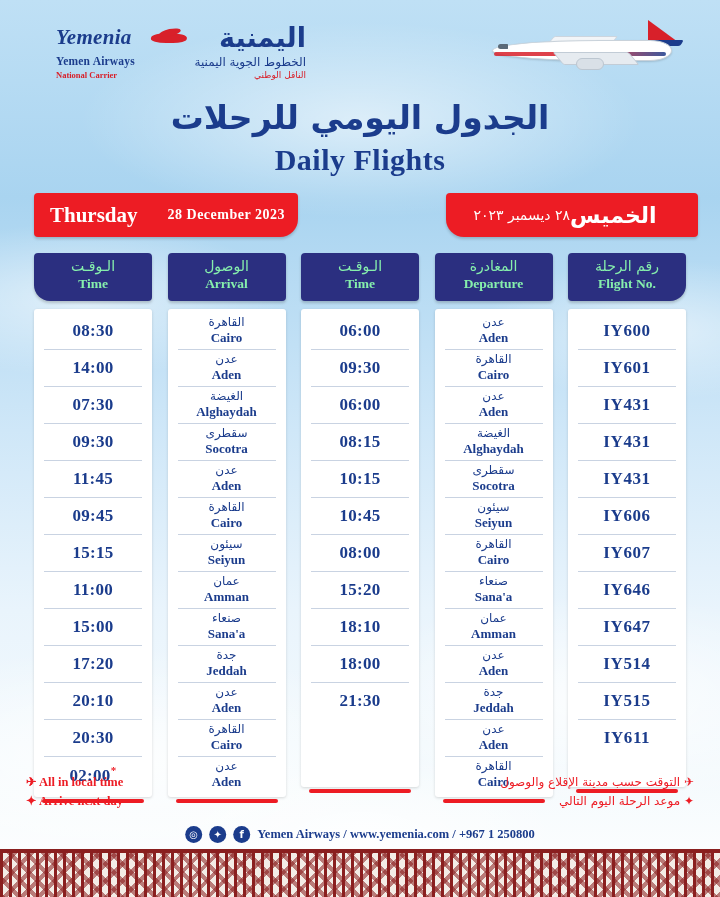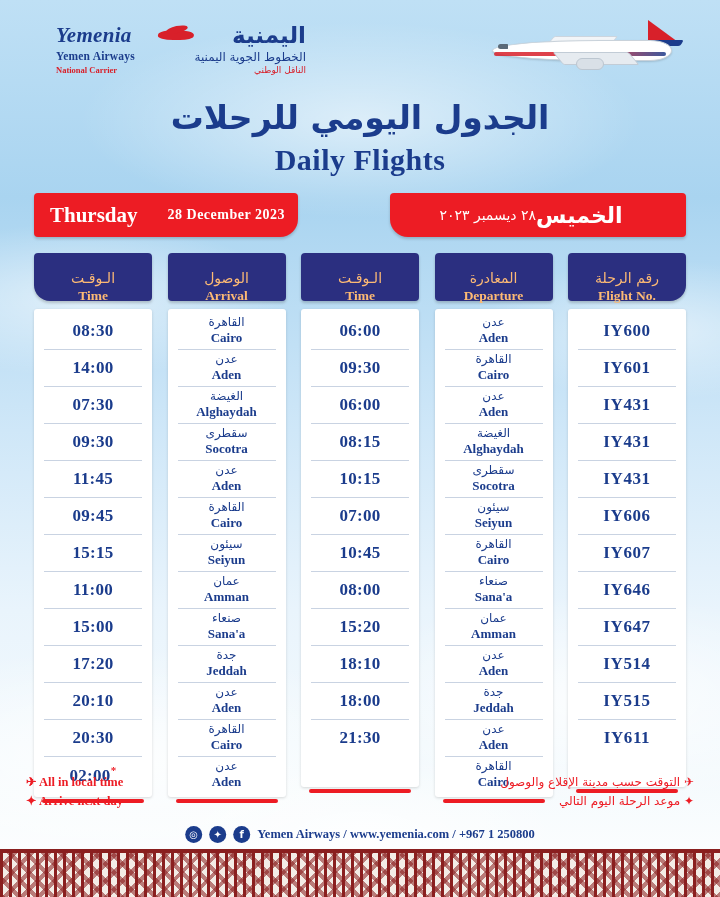--- a/index.html
+++ b/index.html
@@ -48,21 +48,21 @@
   .logo-en {
     color: #1b3c8c;
     font-size: 21px;
     font-weight: bold;
     font-style: italic;
     letter-spacing: .3px;
     font-family: "Liberation Serif", serif;
   }
   .logo-ar {
     color: #1b3c8c;
-    font-size: 23px;
+    font-size: 27px;
     font-weight: bold;
     font-family: "DejaVu Sans", sans-serif;
     direction: rtl;
     margin-left: 12px;
   }
   .logo-bird {
     width: 40px;
     height: 22px;
     position: relative;
     margin: 0 4px;
@@ -232,22 +232,22 @@
     align-items: center;
   }
   .day-left {
     left: 34px;
     width: 248px;
     border-radius: 4px 4px 18px 4px;
     padding-left: 16px;
     gap: 30px;
   }
   .day-right {
-    right: 34px;
-    width: 296px;
+    right: 22px;
+    width: 252px;
     border-radius: 4px 4px 4px 18px;
     justify-content: center;
   }
   .day-name-en {
     color: #fff;
     font-size: 21px;
     font-weight: bold;
   }
   .day-date-en {
     color: #fff;
@@ -282,23 +282,23 @@
   }
   .col {
     position: relative;
     width: 118px;
   }
   .col-head {
     position: relative;
     height: 48px;
     background: #2b2f80;
     border-radius: 4px 4px 4px 4px;
-    color: #fdba74;
+    color: #86efac;
     text-align: center;
-    padding-top: 16px;
+    padding-top: 4px;
     box-sizing: border-box;
     box-shadow: 0 2px 3px rgba(0,0,0,.2);
     z-index: 3;
   }
   .col-head.rnd-l { border-radius: 4px 4px 4px 16px; }
   .col-head.rnd-r { border-radius: 4px 4px 16px 4px; }
   .col-head-ar {
     font-size: 14px;
     font-family: "DejaVu Sans", sans-serif;
     direction: rtl;
@@ -623,23 +623,20 @@
         <div class="cell">
             <div class="cell-time">06:00</div>
           </div>
         <div class="cell">
             <div class="cell-time">08:15</div>
           </div>
         <div class="cell">
             <div class="cell-time">10:15</div>
           </div>
         <div class="cell">
-            <div class="cell-time">07:00</div>
-          </div>
-        <div class="cell">
             <div class="cell-time">10:45</div>
           </div>
         <div class="cell">
             <div class="cell-time">08:00</div>
           </div>
         <div class="cell">
             <div class="cell-time">15:20</div>
           </div>
         <div class="cell">
             <div class="cell-time">18:10</div>

